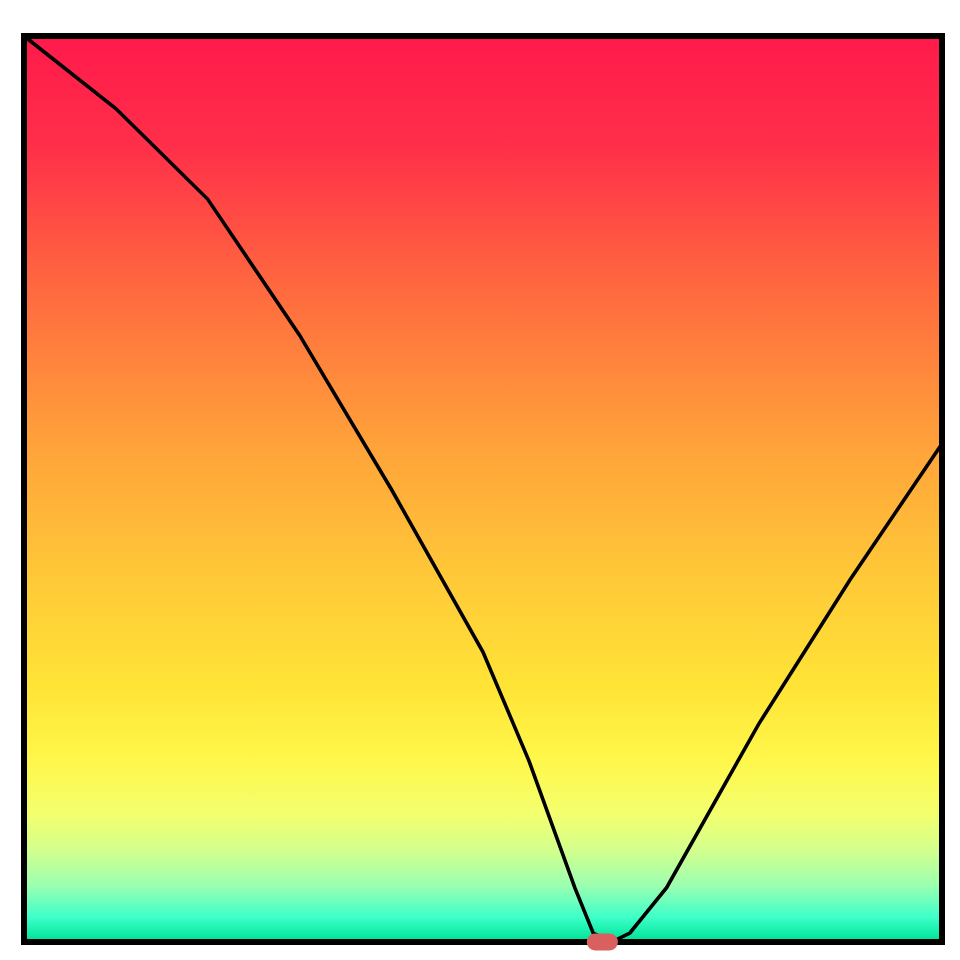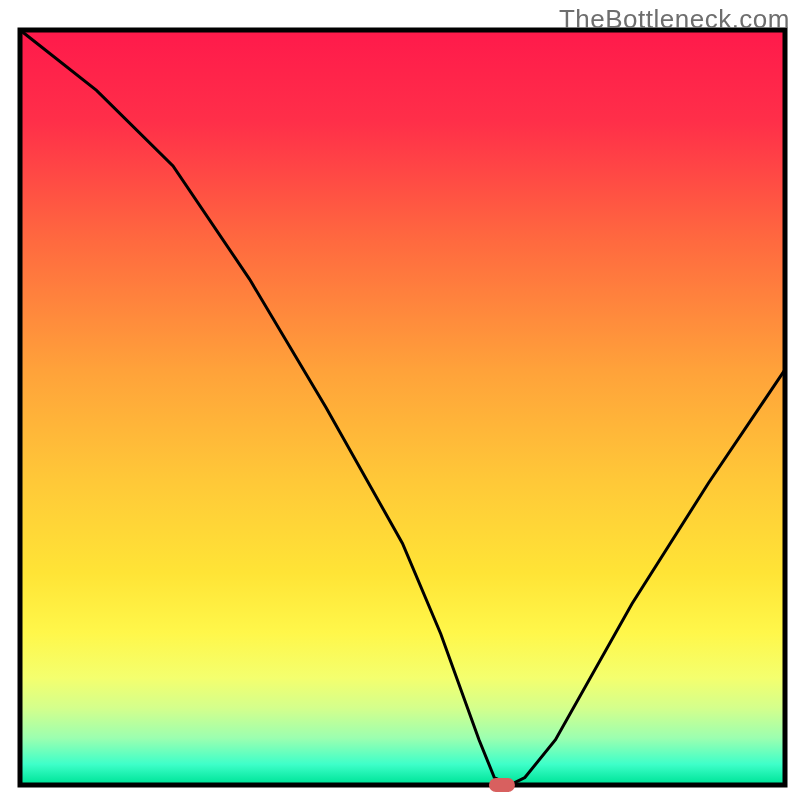--- a/index.html
+++ b/index.html
@@ -31,21 +31,20 @@
     left: 0;
     top: 0;
     width: 800px;
     height: 800px;
   }
 </style>
 </head>
 <body>
 
 <div class="outer">
-  <div class="watermark">TheBottleneck.com</div>
 
   <svg class="bg" viewBox="0 0 800 800" preserveAspectRatio="none">
     <defs>
       <linearGradient id="heat" x1="0" y1="0" x2="0" y2="1">
           <stop offset="0.00%" stop-color="#ff1a4b"></stop>
           <stop offset="12.00%" stop-color="#ff2f49"></stop>
           <stop offset="28.00%" stop-color="#ff6a3f"></stop>
           <stop offset="45.00%" stop-color="#ffa23a"></stop>
           <stop offset="60.00%" stop-color="#ffc938"></stop>
           <stop offset="72.00%" stop-color="#ffe436"></stop>

